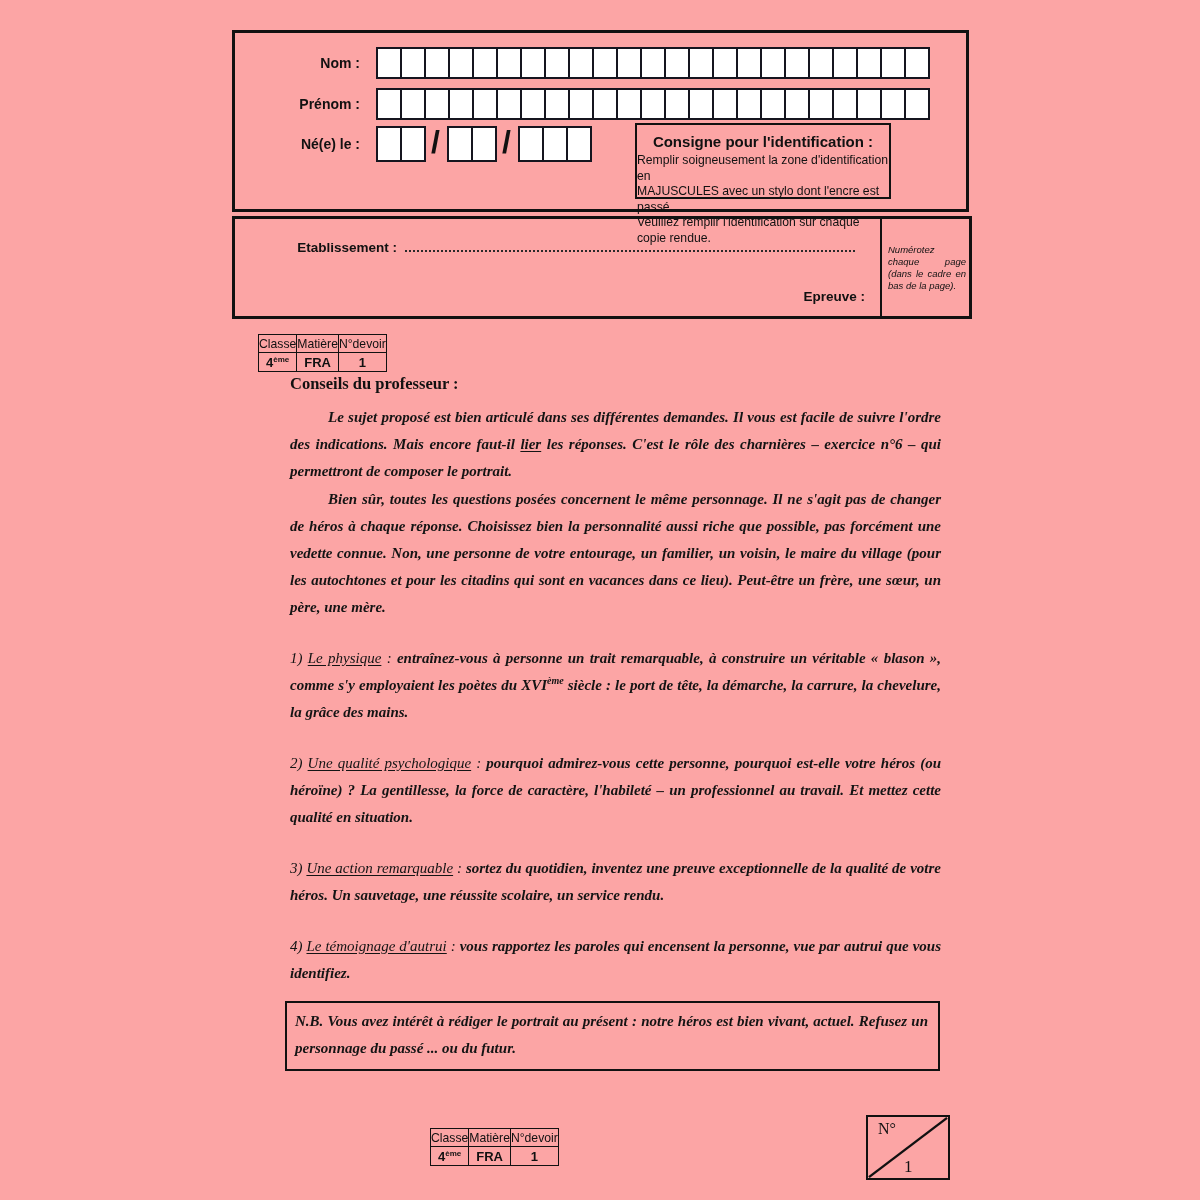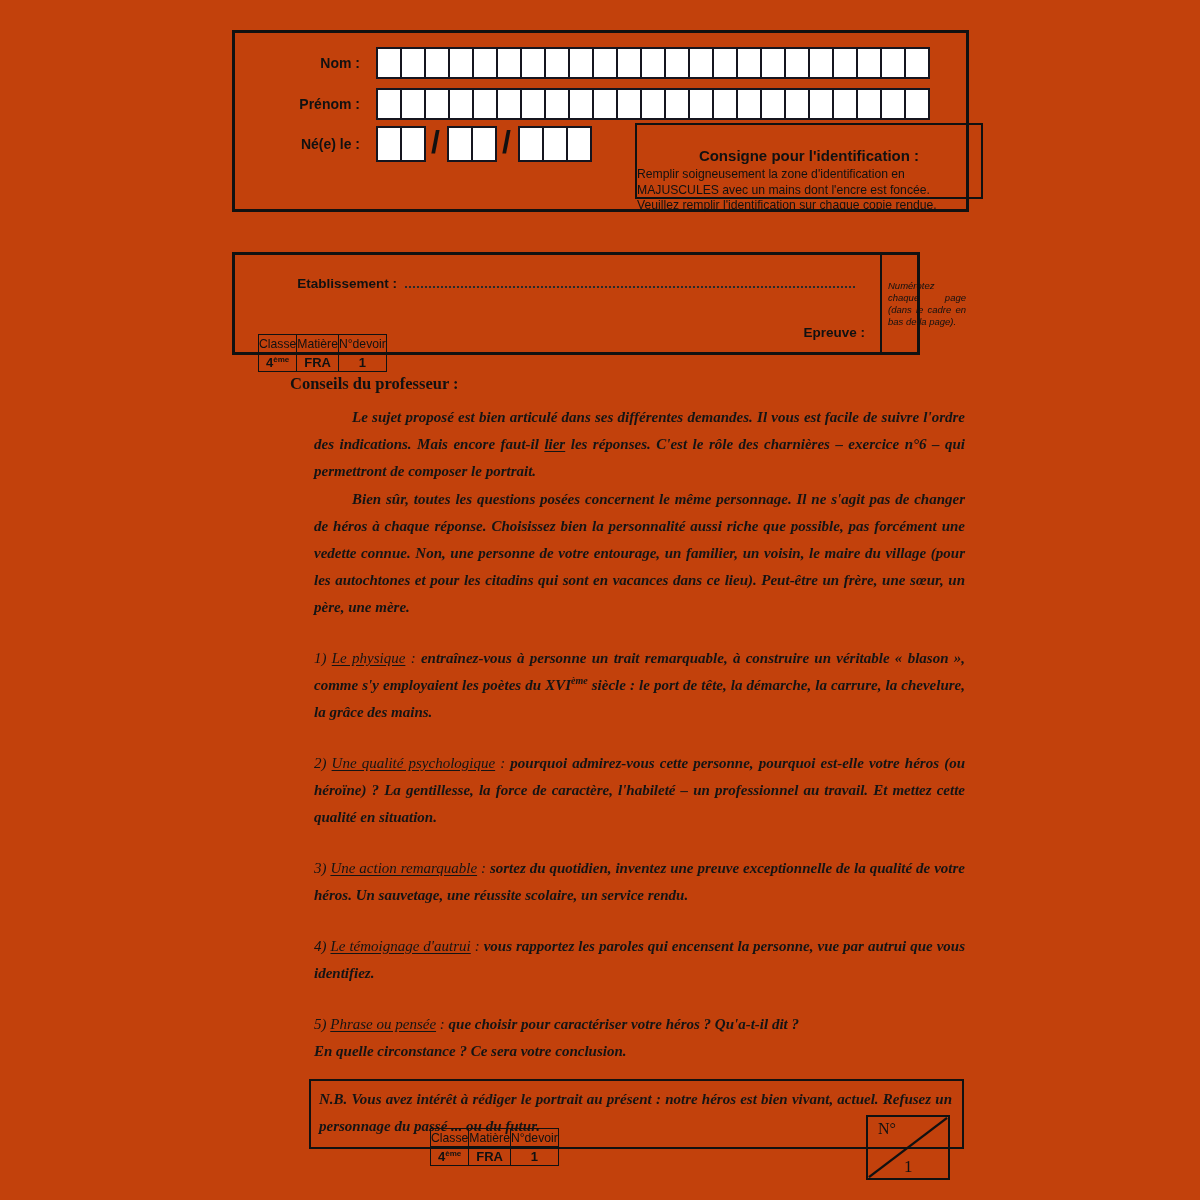--- a/index.html
+++ b/index.html
@@ -1,38 +1,38 @@
 <!DOCTYPE html>
 <html><head>
 <meta charset="utf-8">
 <style>
   html,body{margin:0;padding:0;background:#fff;}
-  .page{position:relative;width:1200px;height:1200px;background:#c2410c;color:#111;
+  .page{position:relative;width:1200px;height:1200px;background:#fca5a5;color:#111;
         font-family:"Liberation Sans", sans-serif;}
 
   
   .id-frame{position:absolute;left:232px;top:30px;width:737px;height:182px;
             border:3px solid #111;box-sizing:border-box;}
   .id-row{position:absolute;left:0;display:flex;align-items:center;}
   .id-label{display:inline-block;width:125px;text-align:right;padding-right:16px;
             font-weight:bold;font-size:14px;white-space:nowrap;}
   .cells{font-size:0;white-space:nowrap;}
   .cell{display:inline-block;width:26px;height:32px;border:2px solid #15151f;
         margin-right:-2px;background:#fff;box-sizing:border-box;}
   .date-cell{height:36px;}
   .slash{display:inline-block;font-weight:bold;font-size:32px;line-height:36px;
          padding:0 7px;transform:translateY(-2px);}
-  .consigne{position:absolute;left:400px;top:90px;width:348px;height:76px;
-            border:2px solid #111;box-sizing:border-box;padding-top:22px;}
+  .consigne{position:absolute;left:400px;top:90px;width:256px;height:76px;
+            border:2px solid #111;box-sizing:border-box;padding-top:8px;}
   .consigne-title{text-align:center;font-weight:bold;font-size:15px;margin-bottom:3px;}
   .consigne-line{text-align:left;font-size:12.2px;line-height:15.5px;}
 
   
-  .det-frame{position:absolute;left:232px;top:216px;width:688px;height:103px;
-             border:3px solid #111;box-sizing:border-box;margin-top:36px;}
+  .det-frame{position:absolute;left:232px;top:216px;width:740px;height:103px;
+             border:3px solid #111;box-sizing:border-box;}
   .det-row{position:absolute;left:0;width:630px;display:flex;align-items:flex-end;height:22px;}
   .det-label{display:inline-block;width:162px;text-align:right;font-weight:bold;
              font-size:13.5px;white-space:nowrap;}
   .dots{flex:1;border-bottom:2.5px dotted #2a2a2a;margin:0 10px 3px 8px;}
   .det-note{position:absolute;left:645px;top:0;bottom:0;width:92px;
             border-left:2px solid #111;display:flex;align-items:center;box-sizing:border-box;}
   .det-note-text{font-style:italic;font-size:9.5px;line-height:12px;padding:0 6px;
                  text-align:justify;}
 
   
@@ -42,21 +42,21 @@
   .info-table .vrow td{height:18px;font-weight:bold;font-size:13px;}
   .col-a{width:62px;} .col-b{width:88px;} .col-c{width:62px;}
   .sup-s{font-size:8px;font-weight:bold;vertical-align:super;line-height:0;}
 
   
   .heading{position:absolute;left:290px;top:374px;
            font-family:"Liberation Serif", serif;font-weight:bold;font-size:16.5px;
            text-underline-offset:3px;}
   .body{position:absolute;left:290px;top:404px;width:651px;
         font-family:"Liberation Serif", serif;font-style:italic;font-weight:bold;
-        font-size:15px;line-height:27px;text-align:justify;color:#141414;margin-left:24px;}
+        font-size:15px;line-height:27px;text-align:justify;color:#141414;}
   .para{text-indent:38px;margin:0;}
   .para + .para{margin-top:1px;}
   .item{margin-top:24px;}
   .inum,.ititle,.isep{font-weight:normal;}
   .ititle{text-decoration:underline;text-underline-offset:2px;}
   .u{text-decoration:underline;text-underline-offset:2px;}
   .isup{font-size:10px;line-height:0;}
   .nb-box{margin-top:14px;margin-left:-5px;width:655px;border:2px solid #111;
           box-sizing:border-box;padding:5px 10px 7px 8px;}
 
@@ -88,21 +88,21 @@
       <span class="id-label">Né(e) le :</span>
       <span class="cells"><span class="cell date-cell"></span><span class="cell date-cell"></span></span>
       <span class="slash">/</span>
       <span class="cells"><span class="cell date-cell"></span><span class="cell date-cell"></span></span>
       <span class="slash">/</span>
       <span class="cells"><span class="cell date-cell"></span><span class="cell date-cell"></span><span class="cell date-cell"></span></span>
     </div>
     <div class="consigne">
       <div class="consigne-title">Consigne pour l'identification :</div>
       <div class="consigne-line">Remplir soigneusement la zone d'identification en</div>
-      <div class="consigne-line">MAJUSCULES avec un mains dont l'encre est foncée.</div>
+      <div class="consigne-line">MAJUSCULES avec un stylo dont l'encre est passé.</div>
       <div class="consigne-line">Veuillez remplir l'identification sur chaque copie rendue.</div>
     </div>
   </div>
 
   <div class="det-frame">
     <div class="det-row" style="top:14px;">
       <span class="det-label">Etablissement :</span>
       <span class="dots"></span>
     </div>
     <div class="det-row" style="top:70px;flex-direction:column;">
@@ -140,24 +140,20 @@
     </div>
     <div class="item">
       <span class="inum">2) </span><span class="ititle">Une qualité psychologique</span><span class="isep"> : </span><span>pourquoi admirez-vous cette personne, pourquoi est-elle votre héros (ou héroïne) ? La gentillesse, la force de caractère, l'habileté – un professionnel au travail. Et mettez cette qualité en situation.</span>
     </div>
     <div class="item">
       <span class="inum">3) </span><span class="ititle">Une action remarquable</span><span class="isep"> : </span><span>sortez du quotidien, inventez une preuve exceptionnelle de la qualité de votre héros. Un sauvetage, une réussite scolaire, un service rendu.</span>
     </div>
     <div class="item">
       <span class="inum">4) </span><span class="ititle">Le témoignage d'autrui</span><span class="isep"> : </span><span>vous rapportez les paroles qui encensent la personne, vue par autrui que vous identifiez.</span>
     </div>
-    <div class="item">
-      <div><span class="inum">5) </span><span class="ititle">Phrase ou pensée</span><span class="isep"> : </span><span>que choisir pour caractériser votre héros ? Qu'a-t-il dit ?</span></div>
-      <div>En quelle circonstance ? Ce sera votre conclusion.</div>
-    </div>
 
     <div class="nb-box">
       <span>N.B. Vous avez intérêt à rédiger le portrait au présent : notre héros est bien vivant, actuel. Refusez un personnage du passé ... ou du futur.</span>
     </div>
   </div>
 
   <table class="info-table foot-table">
     <tbody>
         <tr class="hrow">
       <td class="col-a">Classe</td>

